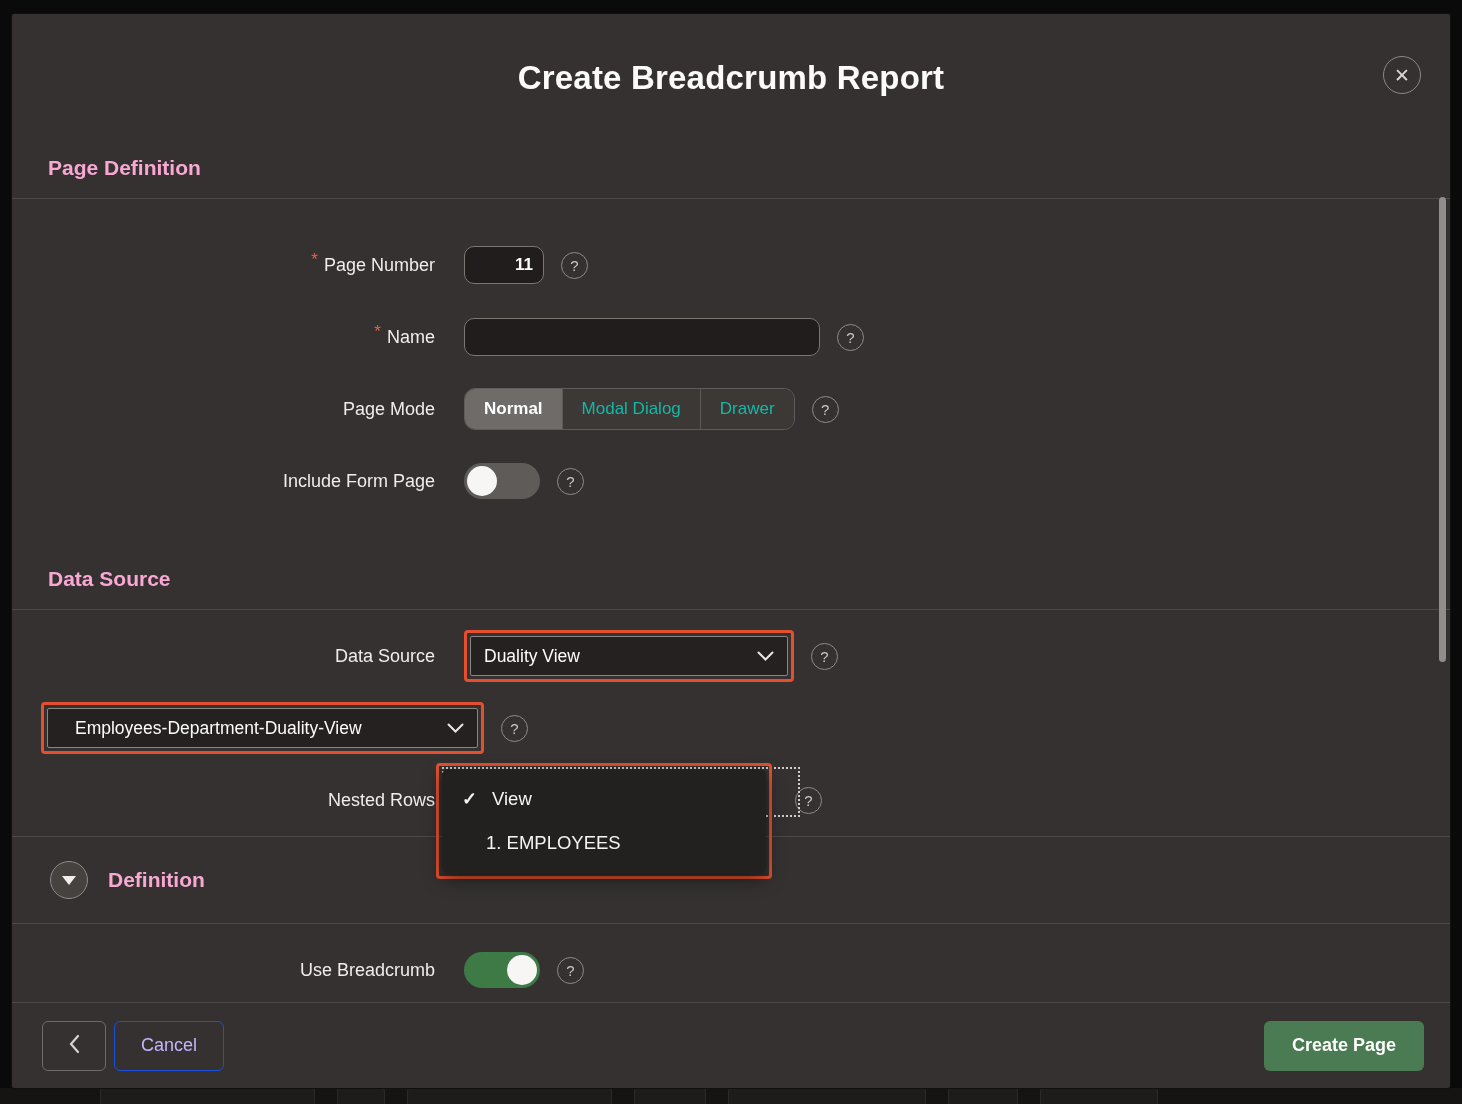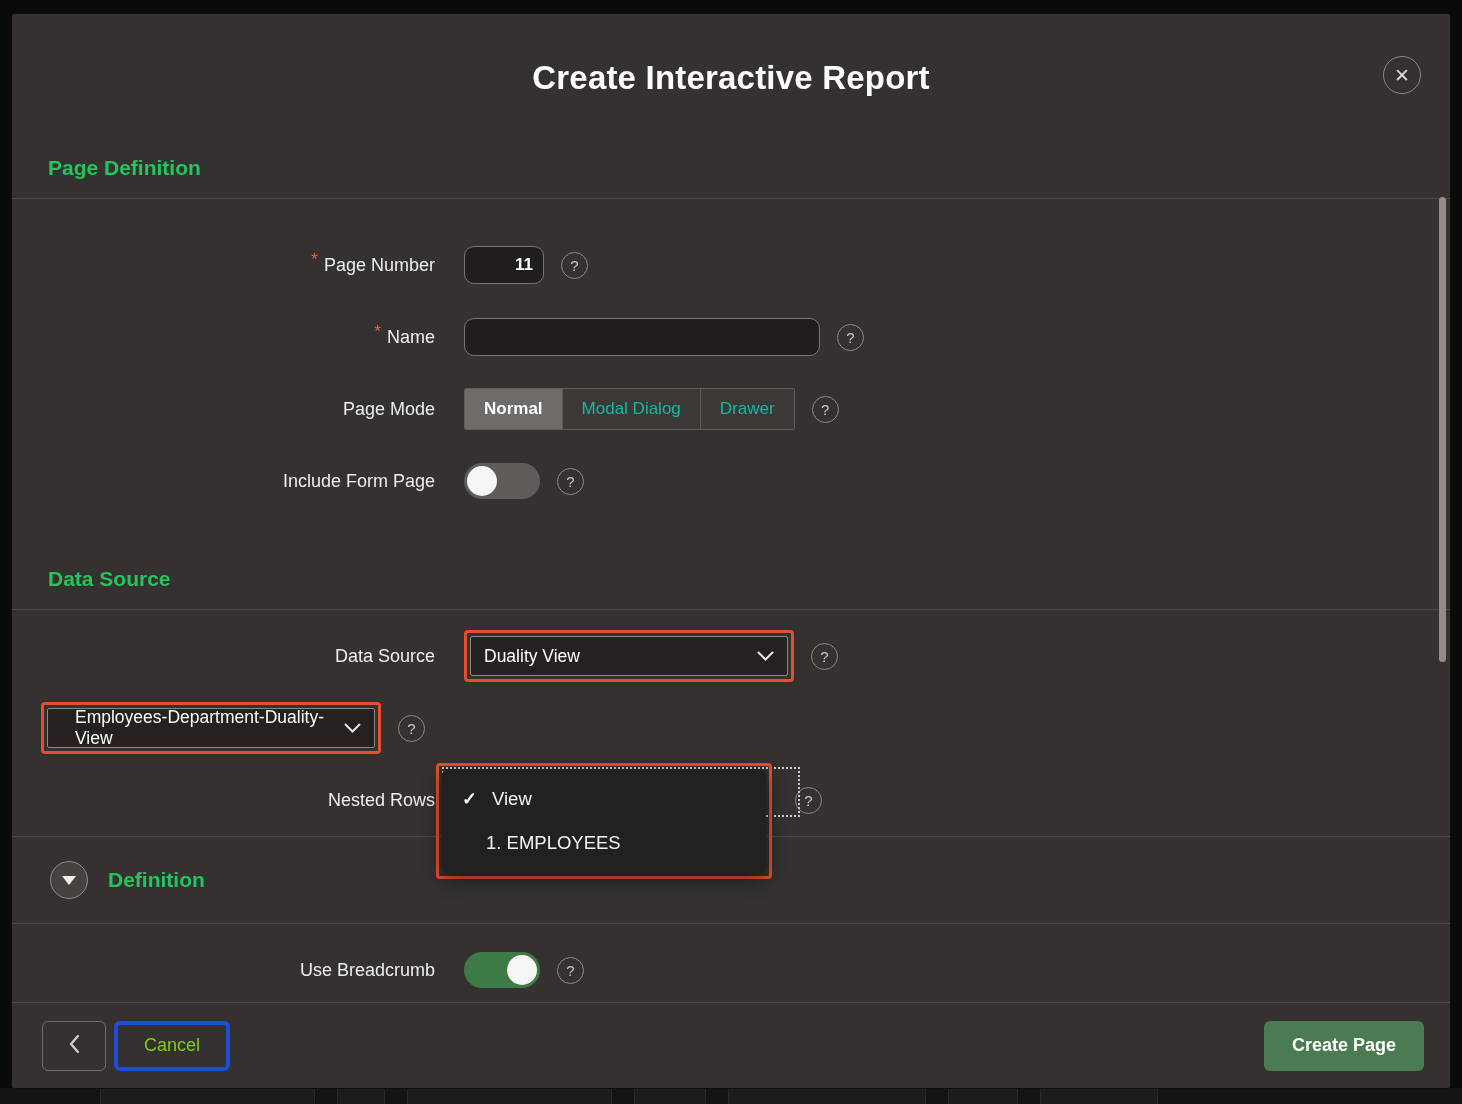--- a/index.html
+++ b/index.html
@@ -17,49 +17,49 @@
   .bottom-strip .bg-panel { height:100%; background:#1e1c1b; border:1px solid #2b2928; border-bottom:none; border-radius:3px 3px 0 0; }
 
   
   .dialog { position:absolute; left:12px; top:14px; width:1438px; height:1074px; background:#343130; border-radius:2px; box-shadow:0 0 0 1px #101010; }
 
   .dialog-header { position:relative; height:128px; display:flex; align-items:center; justify-content:center; }
   .dialog-title { font-size:33px; font-weight:700; color:#fcfbfa; letter-spacing:.2px; }
   .close-btn { position:absolute; right:29px; top:42px; width:38px; height:38px; border-radius:50%; background:transparent; border:1.5px solid #8b8885; color:#d9d6d3; font-size:19px; line-height:1; display:flex; align-items:center; justify-content:center; cursor:pointer; font-family:inherit; }
 
   .section-heading { padding:14px 36px 18px; border-bottom:1px solid #4c4947; }
-  .section-heading h2, .nav-band h2 { font-size:21px; font-weight:700; color:#22c55e; }
+  .section-heading h2, .nav-band h2 { font-size:21px; font-weight:700; color:#f9a8d4; }
 
   .form-area-1 { padding-top:30px; }
   .form-area-2 { padding-top:10px; }
   .form-row { display:flex; align-items:center; height:72px; position:relative; }
   .row-label { width:423px; text-align:right; font-size:18px; color:#efedeb; flex:none; }
   .req { display:inline-block; transform:translateY(-6px); margin-right:6px; color:#e8604a; font-size:17px; }
   .row-control { margin-left:29px; display:flex; align-items:center; }
 
   .help { width:27px; height:27px; border-radius:50%; background:transparent; border:1.5px solid #8d8a87; color:#c9c6c3; font-size:15px; display:flex; align-items:center; justify-content:center; margin-left:17px; flex:none; cursor:pointer; font-family:inherit; }
 
   .text-input { background:#201d1c; border:1px solid #7a7671; border-radius:10px; height:38px; color:#ffffff; font-size:17px; padding:0 10px; font-family:inherit; }
   .input-pagenum { width:80px; text-align:right; font-weight:600; }
   .input-name { width:356px; }
 
-  .btn-group { display:flex; border:1px solid #5f5c59; border-radius:2px; overflow:hidden; }
+  .btn-group { display:flex; border:1px solid #5f5c59; border-radius:11px; overflow:hidden; }
   .pm-btn { height:40px; padding:0 19px; background:#3b3836; color:#14b8a6; font-size:17px; border:none; border-right:1px solid #5c5956; cursor:pointer; font-family:inherit; display:flex; align-items:center; }
   .pm-btn:last-child { border-right:none; }
   .pm-btn.selected { background:#6e6b68; color:#ffffff; font-weight:700; }
 
   .toggle { width:76px; height:36px; border-radius:18px; background:#5e5b58; position:relative; cursor:pointer; flex:none; }
   .toggle .knob { position:absolute; top:3px; left:3px; width:30px; height:30px; border-radius:15px; background:#f7f6f5; }
   .toggle.on { background:#3e7a46; }
   .toggle.on .knob { left:auto; right:3px; }
 
   .hl-wrap { border:3px solid #e4502f; border-radius:4px; padding:3px; }
   .select { background:#242120; border:1px solid #8a8683; border-radius:2px; height:40px; display:flex; align-items:center; justify-content:space-between; padding:0 13px; font-size:17.5px; color:#fdfcfb; cursor:pointer; font-family:inherit; }
   .sel-datasource { width:318px; }
-  .sel-duality { width:328px;padding-left:27px; }
+  .sel-duality { width:431px;padding-left:27px; }
   .select .chev { margin-left:16px; display:flex; flex:none; }
 
   .spacer-336 { width:314px; height:40px; }
 
   
   .focus-dots { position:absolute; left:430px; top:753px; width:358px; height:50px; border:2px dotted #d0cdca; z-index:4; }
   .nested-dropdown { position:absolute; left:424px; top:749px; z-index:5; border:3px solid #e4502f; border-radius:4px; padding:3px; }
   .menu { width:324px; background:#232120; border-radius:6px; padding:8px 0; box-shadow:0 6px 18px rgba(0,0,0,.5); }
   .menu-item { height:44px; display:flex; align-items:center; font-size:18.5px; color:#f6f4f2; cursor:pointer; }
   .menu-item .check { width:22px; margin-left:20px; font-size:18px; font-weight:700; color:#f5f3f1; }
@@ -68,42 +68,42 @@
 
   .nav-band { display:flex; align-items:center; height:88px; border-top:1px solid #4c4947; border-bottom:1px solid #4c4947; padding-left:38px; }
   .disclosure { width:38px; height:38px; border-radius:50%; background:#454240; border:1.5px solid #8d8a87; display:flex; align-items:center; justify-content:center; cursor:pointer; flex:none; }
   .tri-down { width:0; height:0; border-left:7px solid transparent; border-right:7px solid transparent; border-top:9px solid #f2f0ee; }
   .nav-band h2 { margin-left:20px; }
 
   .breadcrumb-row { margin-top:10px; }
 
   .dialog-footer { position:absolute; left:0; bottom:0; width:100%; height:86px; border-top:1px solid #4c4947; display:flex; align-items:center; padding:0 26px; }
   .back-btn { width:64px; height:50px; border:1px solid #6d6a67; border-radius:6px; background:transparent; display:flex; align-items:center; justify-content:center; cursor:pointer; margin-left:4px; }
-  .cancel-btn { height:50px; padding:0 26px; margin-left:8px; border:4px solid #1d4ed8; border-radius:6px; background:transparent; color:#84cc16; font-size:18px; cursor:pointer; font-family:inherit; }
+  .cancel-btn { height:50px; padding:0 26px; margin-left:8px; border:1px solid #1d4ed8; border-radius:6px; background:transparent; color:#c4b5fd; font-size:18px; cursor:pointer; font-family:inherit; }
   .create-btn { height:50px; padding:0 28px; margin-left:auto; border:none; border-radius:6px; background:#4a7b52; color:#ffffff; font-size:18px; font-weight:700; cursor:pointer; font-family:inherit; }
 
   .scroll-thumb { position:absolute; right:4px; top:183px; width:7px; height:465px; border-radius:4px; background:#908d8a; }
 </style>
 </head>
 <body>
 
 <div class="bottom-strip">
   <div class="bg-panel" style="width:215px"></div>
   <div class="bg-panel" style="width:48px"></div>
   <div class="bg-panel" style="width:205px"></div>
   <div class="bg-panel" style="width:72px"></div>
   <div class="bg-panel" style="width:198px"></div>
   <div class="bg-panel" style="width:70px"></div>
   <div class="bg-panel" style="width:118px"></div>
 </div>
 
 <div class="dialog">
 
   <div class="dialog-header">
-    <h1 class="dialog-title">Create Interactive Report</h1>
+    <h1 class="dialog-title">Create Breadcrumb Report</h1>
     <button class="close-btn">
       <span>✕</span>
     </button>
   </div>
 
   <div class="section-heading">
     <h2>Page Definition</h2>
   </div>
 
   <div class="form-area-1">

